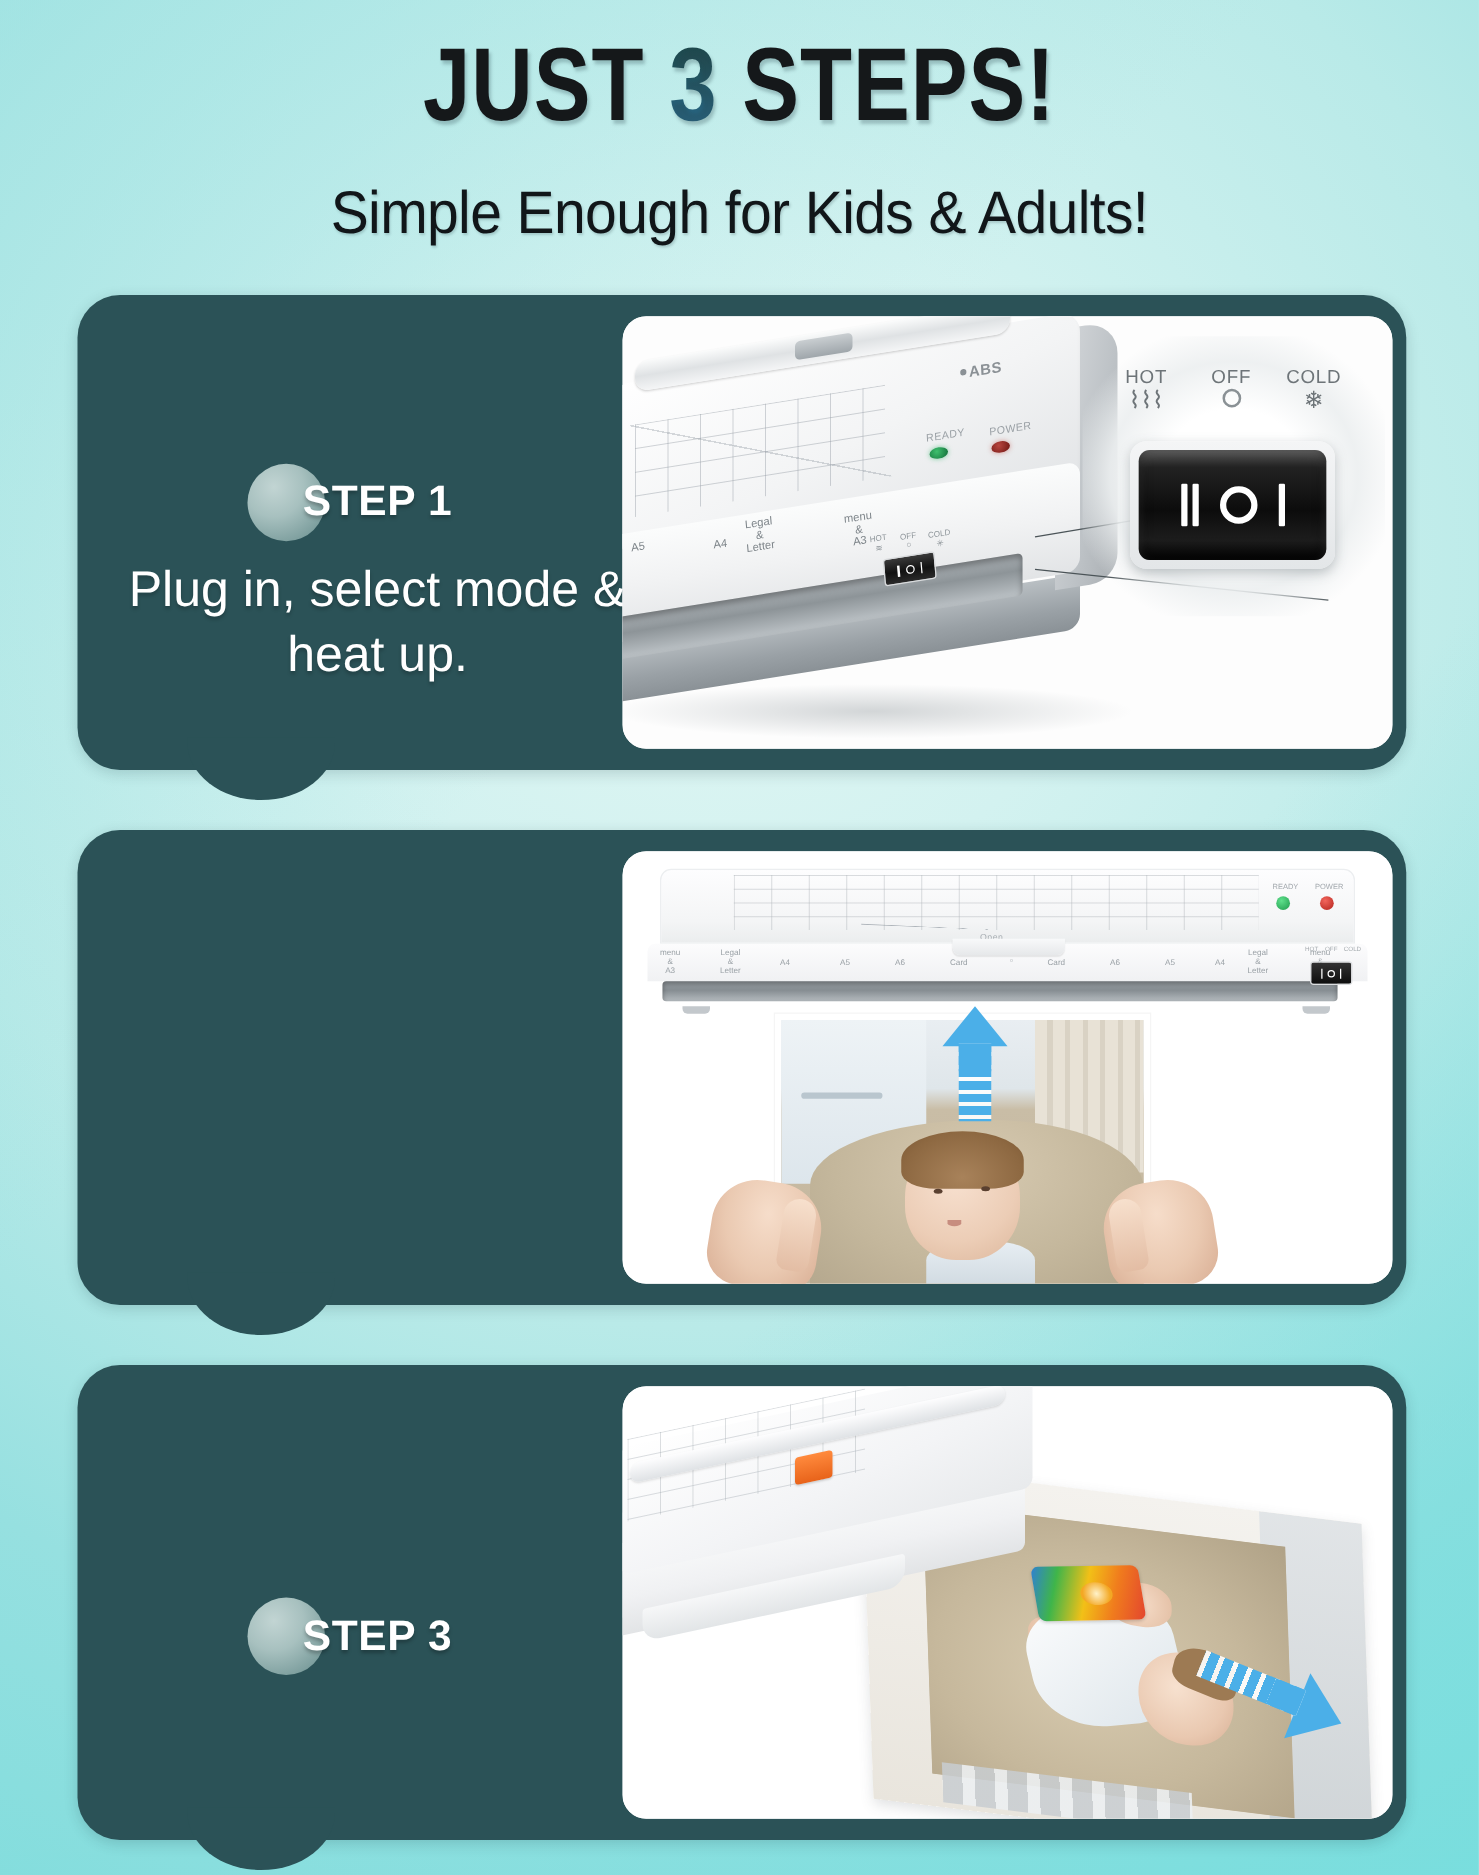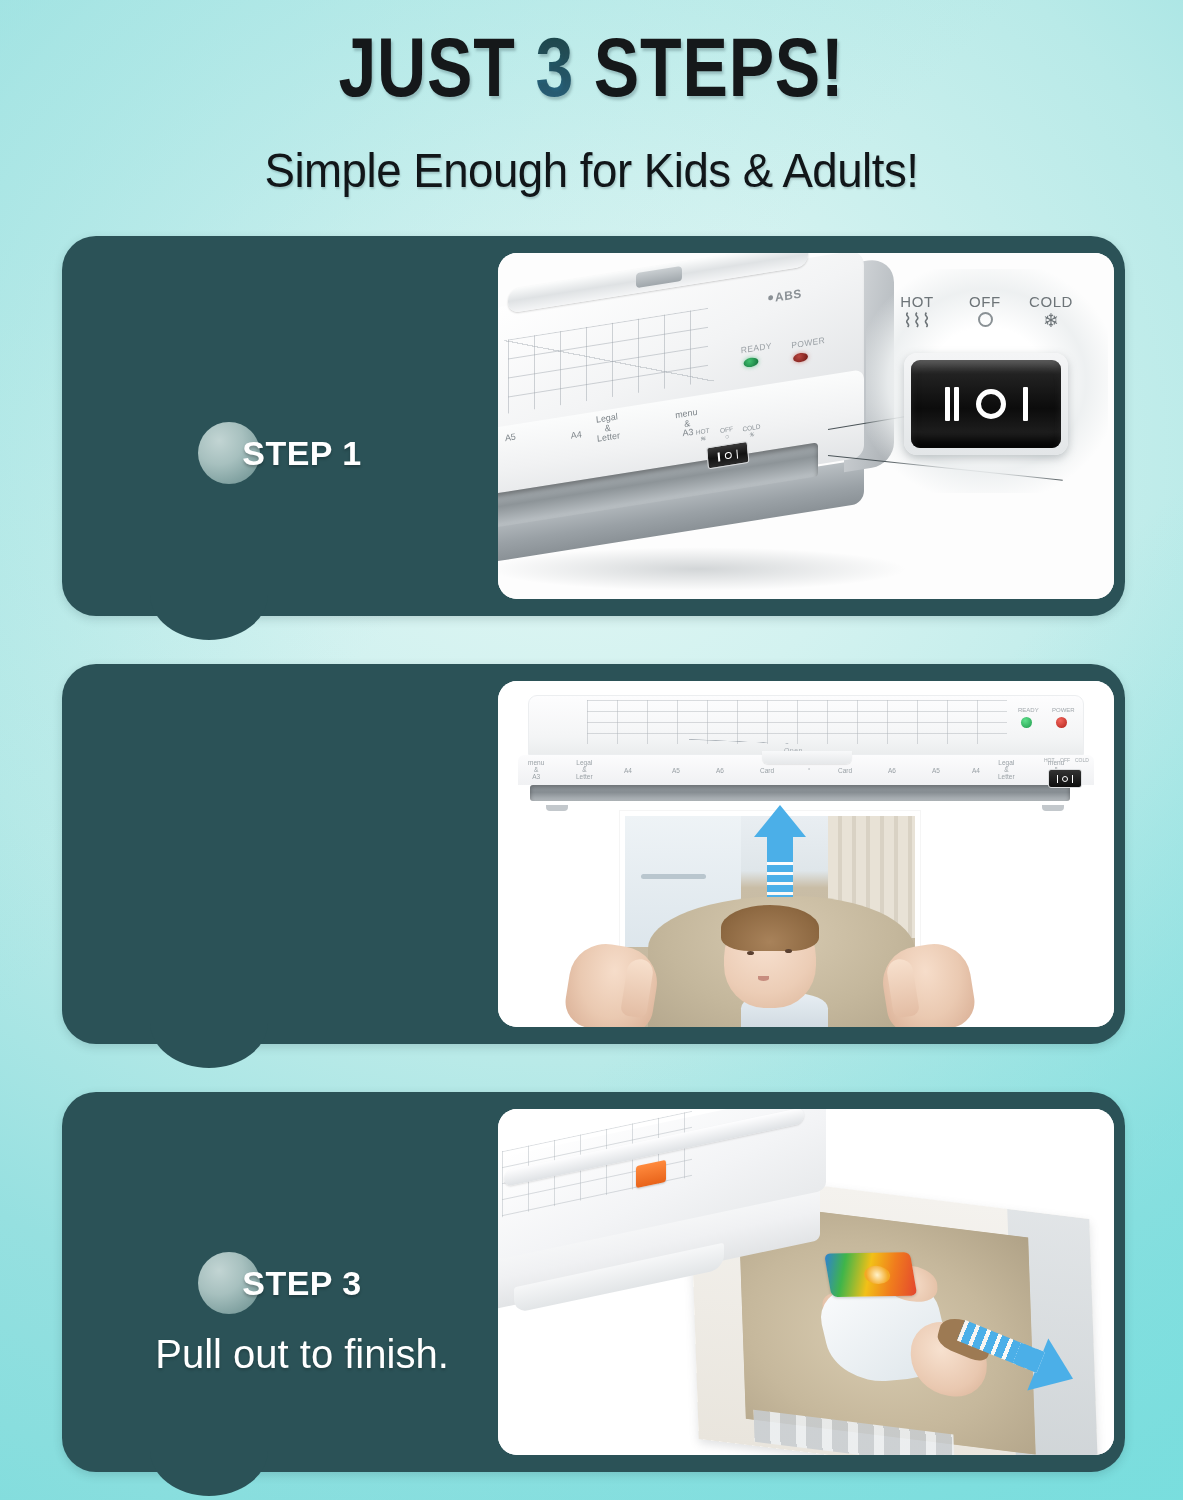--- a/index.html
+++ b/index.html
@@ -519,20 +519,21 @@
   <div class="subhead">Simple Enough for Kids &amp; Adults!</div>
 
   <div class="card card1">
     <div class="tail"></div>
 
     <div class="txtcol">
       <div class="steplabel">
         <span class="dot"></span>
         <span>STEP 1</span>
       </div>
+      <div class="stepdesc">Plug in, select mode &amp; heat up.</div>
     </div>
 
     <div class="photo">
       <div class="s1">
         <div class="shadowpad"></div>
 
         <div class="lam1">
           <div class="base"></div>
           <div class="sideface"></div>
           <div class="topface">
@@ -694,21 +695,20 @@
   </div>
 
   <div class="card card3">
     <div class="tail"></div>
 
     <div class="txtcol">
       <div class="steplabel">
         <span class="dot"></span>
         <span>STEP 3</span>
       </div>
-      <div class="stepdesc">Pull out to finish.</div>
     </div>
 
     <div class="photo">
       <div class="s3">
 
         <div class="outsheet">
           <div class="pocket"></div>
           <div class="photo3">
             <div class="p3-blanket"></div>
             <div class="p3-arm2"></div>

